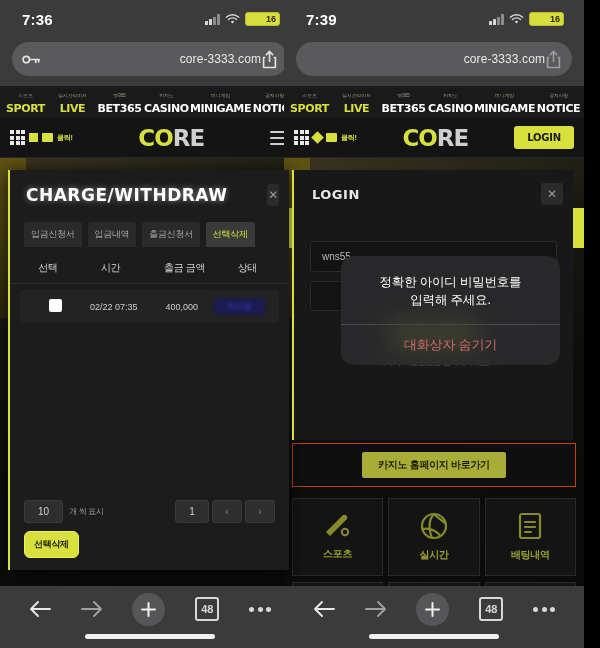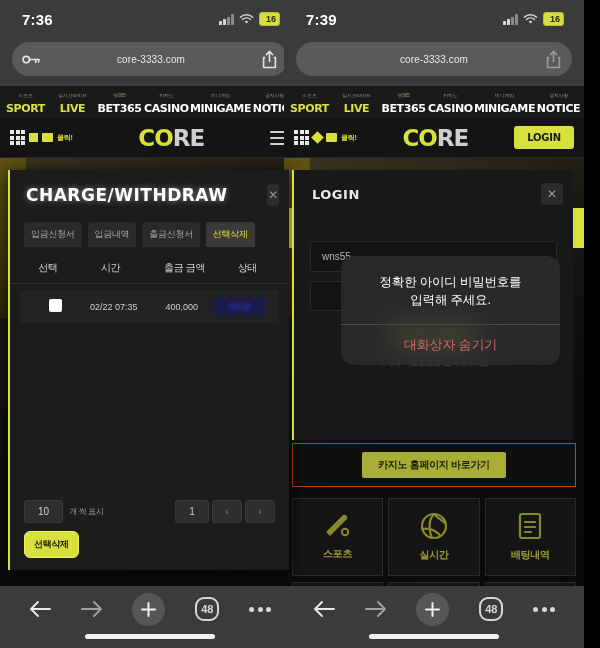--- a/index.html
+++ b/index.html
@@ -15,28 +15,28 @@
                justify-content:space-between; padding:0 20px 0 22px; position:relative; z-index:5; }
   .sb-time { color:#fff; font-size:15px; font-weight:600; letter-spacing:.2px; }
   .sb-right { display:flex; align-items:center; gap:5px; }
   .sig { display:flex; align-items:flex-end; gap:1.5px; height:11px; }
   .sig i { display:block; width:2.5px; background:#d6d6d6; border-radius:.5px; }
   .sig i:nth-child(1){height:4px;} .sig i:nth-child(2){height:6px;}
   .sig i:nth-child(3){height:8px;background:#8b8b8d;} .sig i:nth-child(4){height:11px;background:#8b8b8d;}
   .wifi { width:15px; height:11px; position:relative; }
   .wifi svg { width:15px; height:11px; display:block; }
   .batt { background:#d7dd3f; color:#2a2a00; font-size:9px; font-weight:700;
-          border-radius:3px; padding:1px 3px 1px 6px; min-width:19px; text-align:center;
+          border-radius:3px; padding:1px 3px 1px 20px; min-width:19px; text-align:center;
           border:1px solid #b9bf2f; }
 
   
   .urlbar-wrap { background:#3b3b3c; padding:4px 12px 10px; position:relative; z-index:5; }
   .urlbar { background:#5a5a5c; border-radius:18px; height:34px; display:flex;
             align-items:center; padding:0 10px; position:relative; }
-  .url-text { flex:1; text-align:center; color:#e8e8e8; font-size:10px; letter-spacing:.1px; }
+  .url-text { flex:1; text-align:right; color:#e8e8e8; font-size:12px; letter-spacing:.1px; }
   .key-ic { width:19px; height:14px; display:flex; align-items:center; }
   .key-ic svg { width:19px; height:13px; }
   .share-ic { width:17px; height:19px; }
   .share-ic svg { width:17px; height:19px; display:block; }
   .spacer17 { width:17px; }
 
   
   .sitenav { background:#1a1a1a; display:flex; height:32px; align-items:flex-end;
              padding:0 2px 3px; position:relative; z-index:4; }
   .navitem { flex:1; text-align:center; line-height:1; }
@@ -147,21 +147,21 @@
   .cards2 { position:absolute; left:8px; right:8px; top:424px; display:flex; gap:5px; z-index:4; }
   .card2 { flex:1; height:26px; background:#141414; border:1px solid #2a2a2a; }
 
   
   .btoolbar { position:absolute; bottom:0; left:0; width:300px; height:62px;
               background:#3b3b3c; display:flex; align-items:center;
               justify-content:space-around; padding:0 14px 16px; z-index:9; }
   .btoolbar svg { display:block; }
   .plusbtn { width:33px; height:33px; border-radius:50%; background:#565658;
              display:flex; align-items:center; justify-content:center; }
-  .tabcount { width:24px; height:24px; border:2px solid #d8d8d8; border-radius:9px;
+  .tabcount { width:24px; height:24px; border:2px solid #d8d8d8; border-radius:3px;
               color:#d8d8d8; font-size:11px; font-weight:600; display:flex;
               align-items:center; justify-content:center; }
   .dots { display:flex; gap:3.5px; }
   .dots i { width:5px; height:5px; background:#d8d8d8; border-radius:50%; display:block; }
   .homebar { position:absolute; bottom:9px; left:50%; transform:translateX(-50%);
              width:130px; height:5px; background:#f0f0f0; border-radius:3px; z-index:10; }
 
   
   .alert-overlay { position:absolute; left:300px; top:0; width:300px; height:648px;
                    z-index:20; pointer-events:none; }

